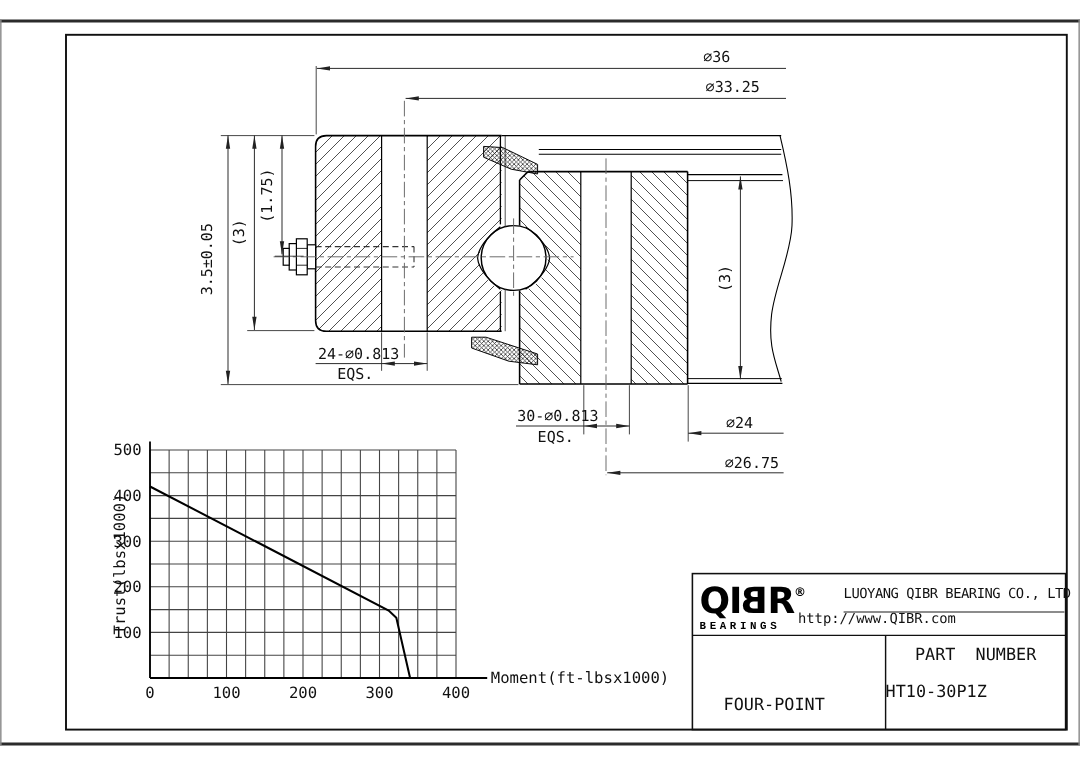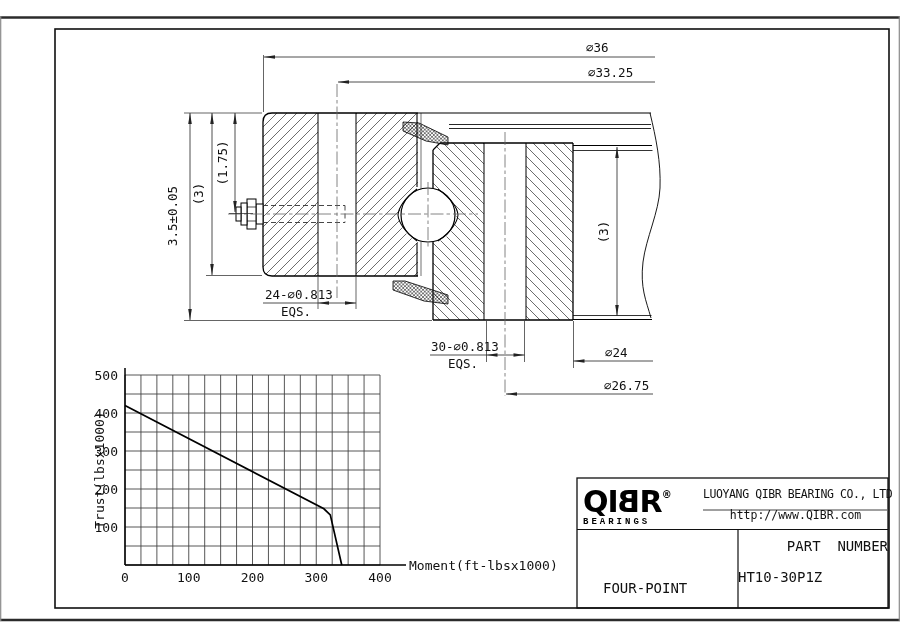--- a/index.html
+++ b/index.html
@@ -236,21 +236,21 @@
       <text x="44" y="120" text-anchor="middle" class="ctick" transform="rotate(-90 44 120)">Trust(lbsx1000)</text>
     </svg>
 </div>
 
 <div>
   <div class="abs" style="left:583px;top:481px;">
     <div class="tb-logo-word"><span>QI</span><span class="mirror">B</span><span>R</span><span class="tb-reg">®</span></div>
     <div class="tb-logo-sub">BEARINGS</div>
   </div>
   <div class="abs tb-company" style="left:703px;top:487px;width:185px;text-align:center;">LUOYANG QIBR BEARING CO., LTD</div>
-  <div class="abs tb-url" style="left:703px;top:508px;width:185px;text-align:center;">http://www.QIBR.com</div>
+  <div class="abs tb-url" style="left:665px;top:508px;width:185px;">http://www.QIBR.com</div>
   <div class="abs tb-product" style="left:603px;top:533px;">
     <div>FOUR-POINT</div>
     
     
   </div>
-  <div class="abs tb-part" style="left:738px;top:538px;width:150px;text-align:right;">PART  NUMBER</div>
+  <div class="abs tb-part" style="left:738px;top:538px;width:150px;text-align:center;">PART  NUMBER</div>
   <div class="abs tb-part" style="left:738px;top:569px;width:176px;">HT10-30P1Z</div>
 </div>
 
 </body></html>

